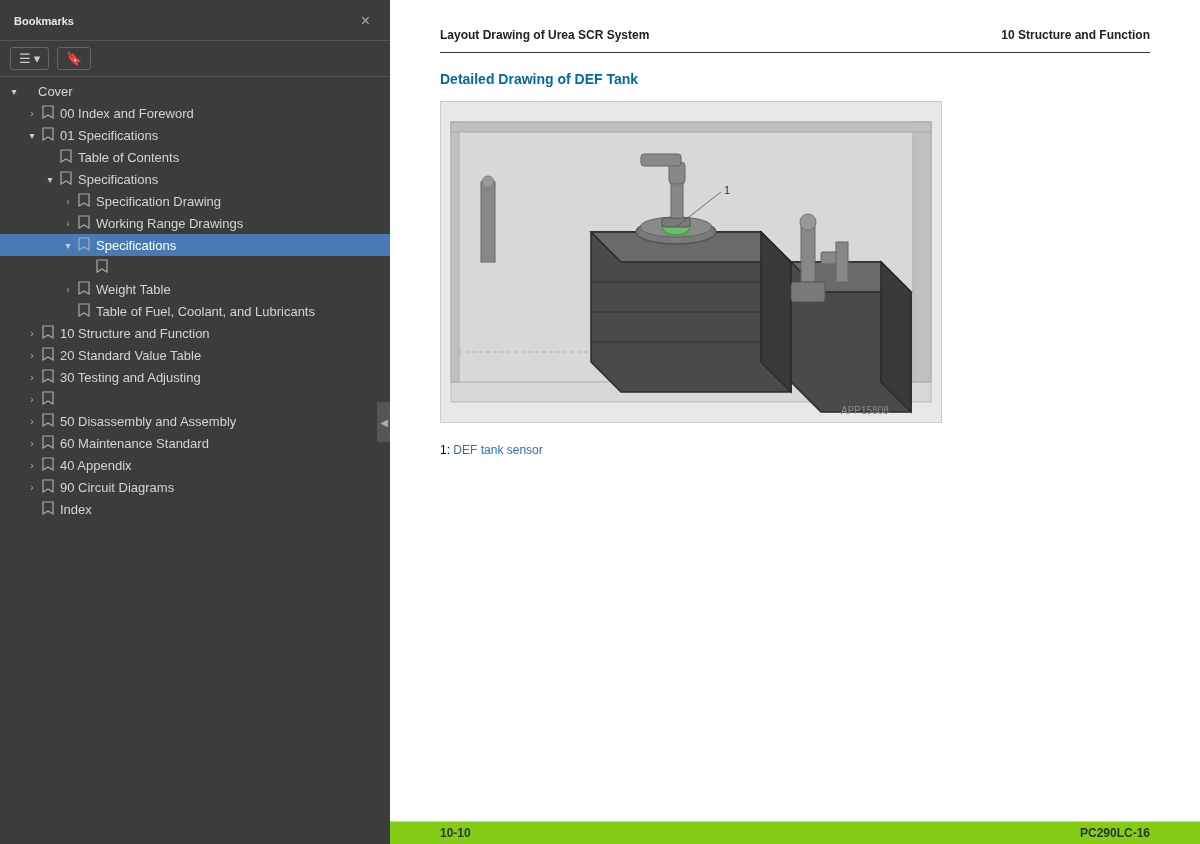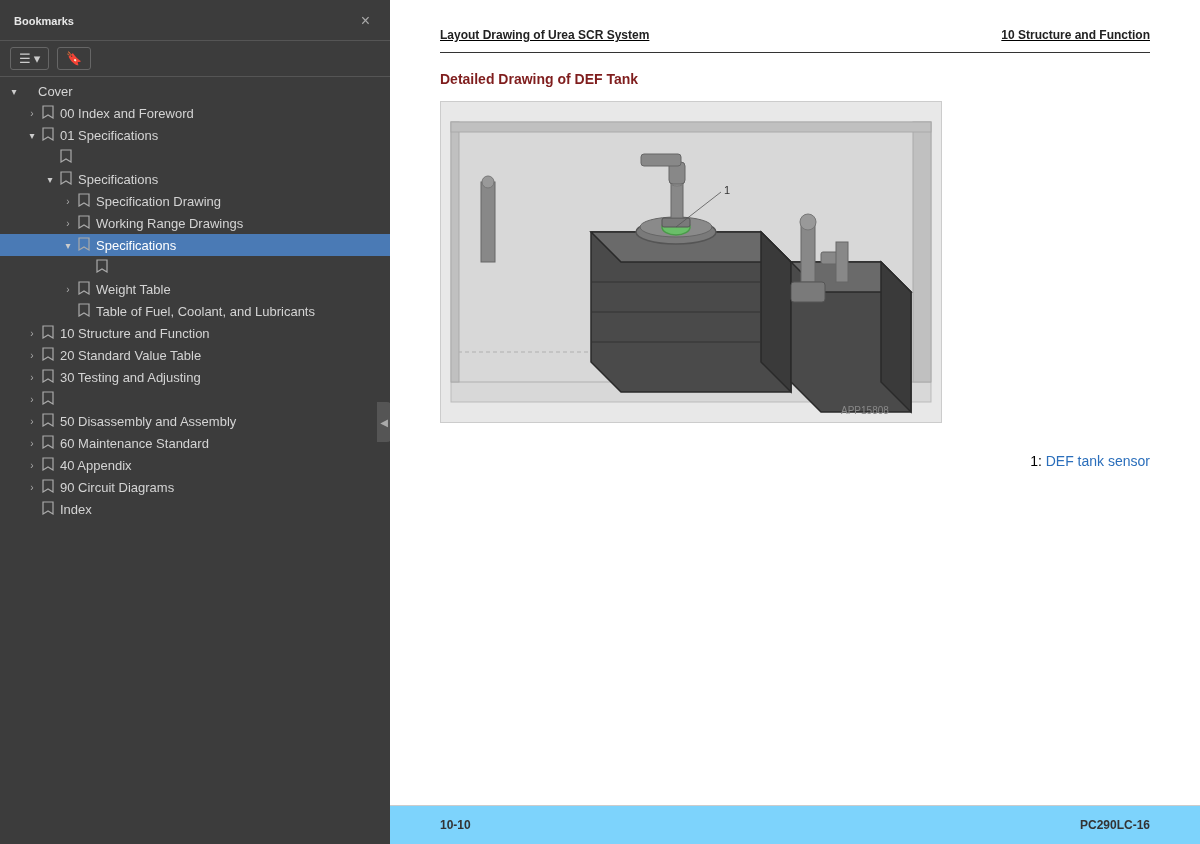--- a/index.html
+++ b/index.html
@@ -141,76 +141,74 @@
       padding: 28px 50px 30px 50px;
     }
 
     #page-header-line {
       display: flex;
       justify-content: space-between;
       align-items: center;
       padding-bottom: 10px;
       border-bottom: 1px solid #333;
       margin-bottom: 18px;
-      text-decoration: underline;
     }
 
     #page-header-left {
       font-size: 12px;
       font-weight: 700;
       color: #222;
     }
 
     #page-header-right {
       font-size: 12px;
       font-weight: 700;
       color: #222;
     }
 
     #section-title {
       font-size: 14px;
       font-weight: 700;
-      color: #7f1d1d;
+      color: #0369a1;
       margin-bottom: 14px;
     }
 
     #figure-container {
       border: 1px solid #ccc;
       display: inline-block;
       margin-bottom: 10px;
     }
 
     #figure-svg {
       display: block;
     }
 
     #figure-caption {
-      font-size: 14px;
+      font-size: 12px;
       color: #333;
-      margin-top: 16px;
-      text-align: right;
+      margin-top: 6px;
     }
 
     #figure-caption .caption-number {
       color: #000;
     }
 
     #figure-caption .caption-text {
       color: #555;
     }
 
     #page-footer-line {
       display: flex;
       justify-content: space-between;
       border-top: 1px solid #ccc;
-      padding: 12px 50px;
+      padding: 4px 50px;
       font-size: 12px;
       font-weight: 600;
       color: #333;
-      background: #7dd3fc;
+      background: #84cc16;
     }
   </style>
 </head>
 <body>
 
 <div id="sidebar">
   <div id="sidebar-header">
     <span id="sidebar-title">Bookmarks</span>
     <button id="sidebar-close">×</button>
   </div>
@@ -248,20 +246,21 @@
             <path d="M1 1h10v12l-5-3-5 3V1z" stroke="#aaa" stroke-width="1.2" fill="none"></path>
           </svg></span>
         <span class="item-label">01 Specifications</span>
       </div>
       <div class="tree-item">
         <span class="indent" style="width: 42px;"></span>
         <span class="arrow"></span>
         <span class="bookmark-icon"><svg width="12" height="14" viewBox="0 0 12 14" fill="none" xmlns="http://www.w3.org/2000/svg">
             <path d="M1 1h10v12l-5-3-5 3V1z" stroke="#aaa" stroke-width="1.2" fill="none"></path>
           </svg></span>
+        <span class="item-label">Table of Contents</span>
       </div>
       <div class="tree-item">
         <span class="indent" style="width: 42px;"></span>
         <span class="arrow expanded">▾</span>
         <span class="bookmark-icon"><svg width="12" height="14" viewBox="0 0 12 14" fill="none" xmlns="http://www.w3.org/2000/svg">
             <path d="M1 1h10v12l-5-3-5 3V1z" stroke="#aaa" stroke-width="1.2" fill="none"></path>
           </svg></span>
         <span class="item-label">Specifications</span>
       </div>
       <div class="tree-item">

